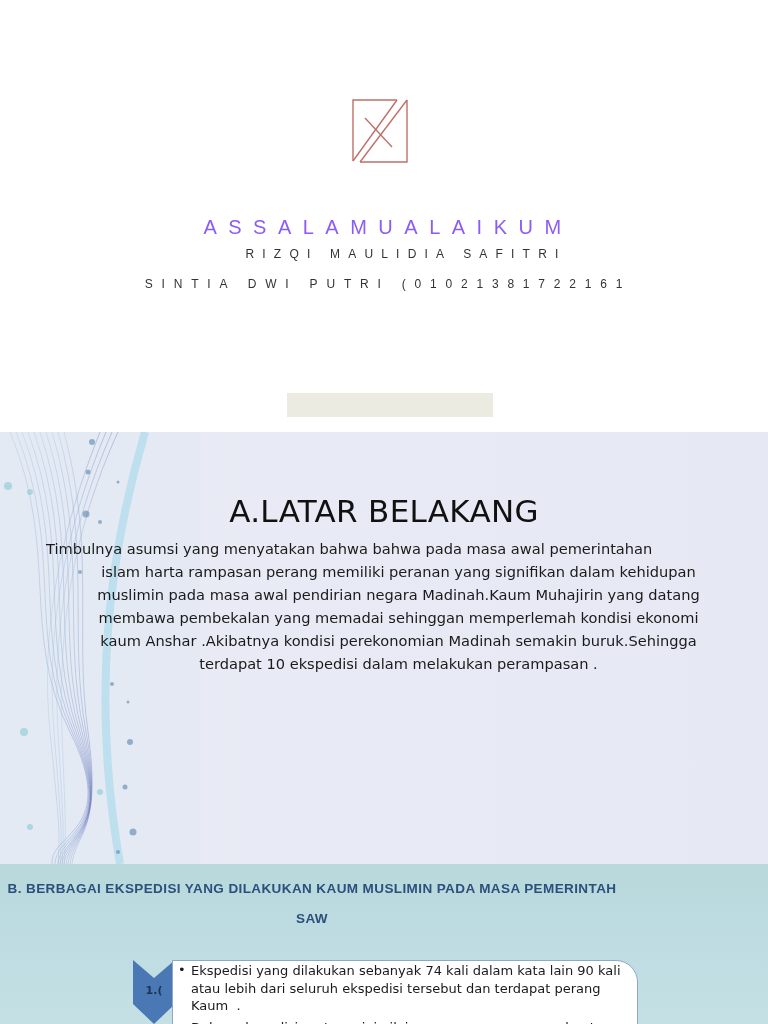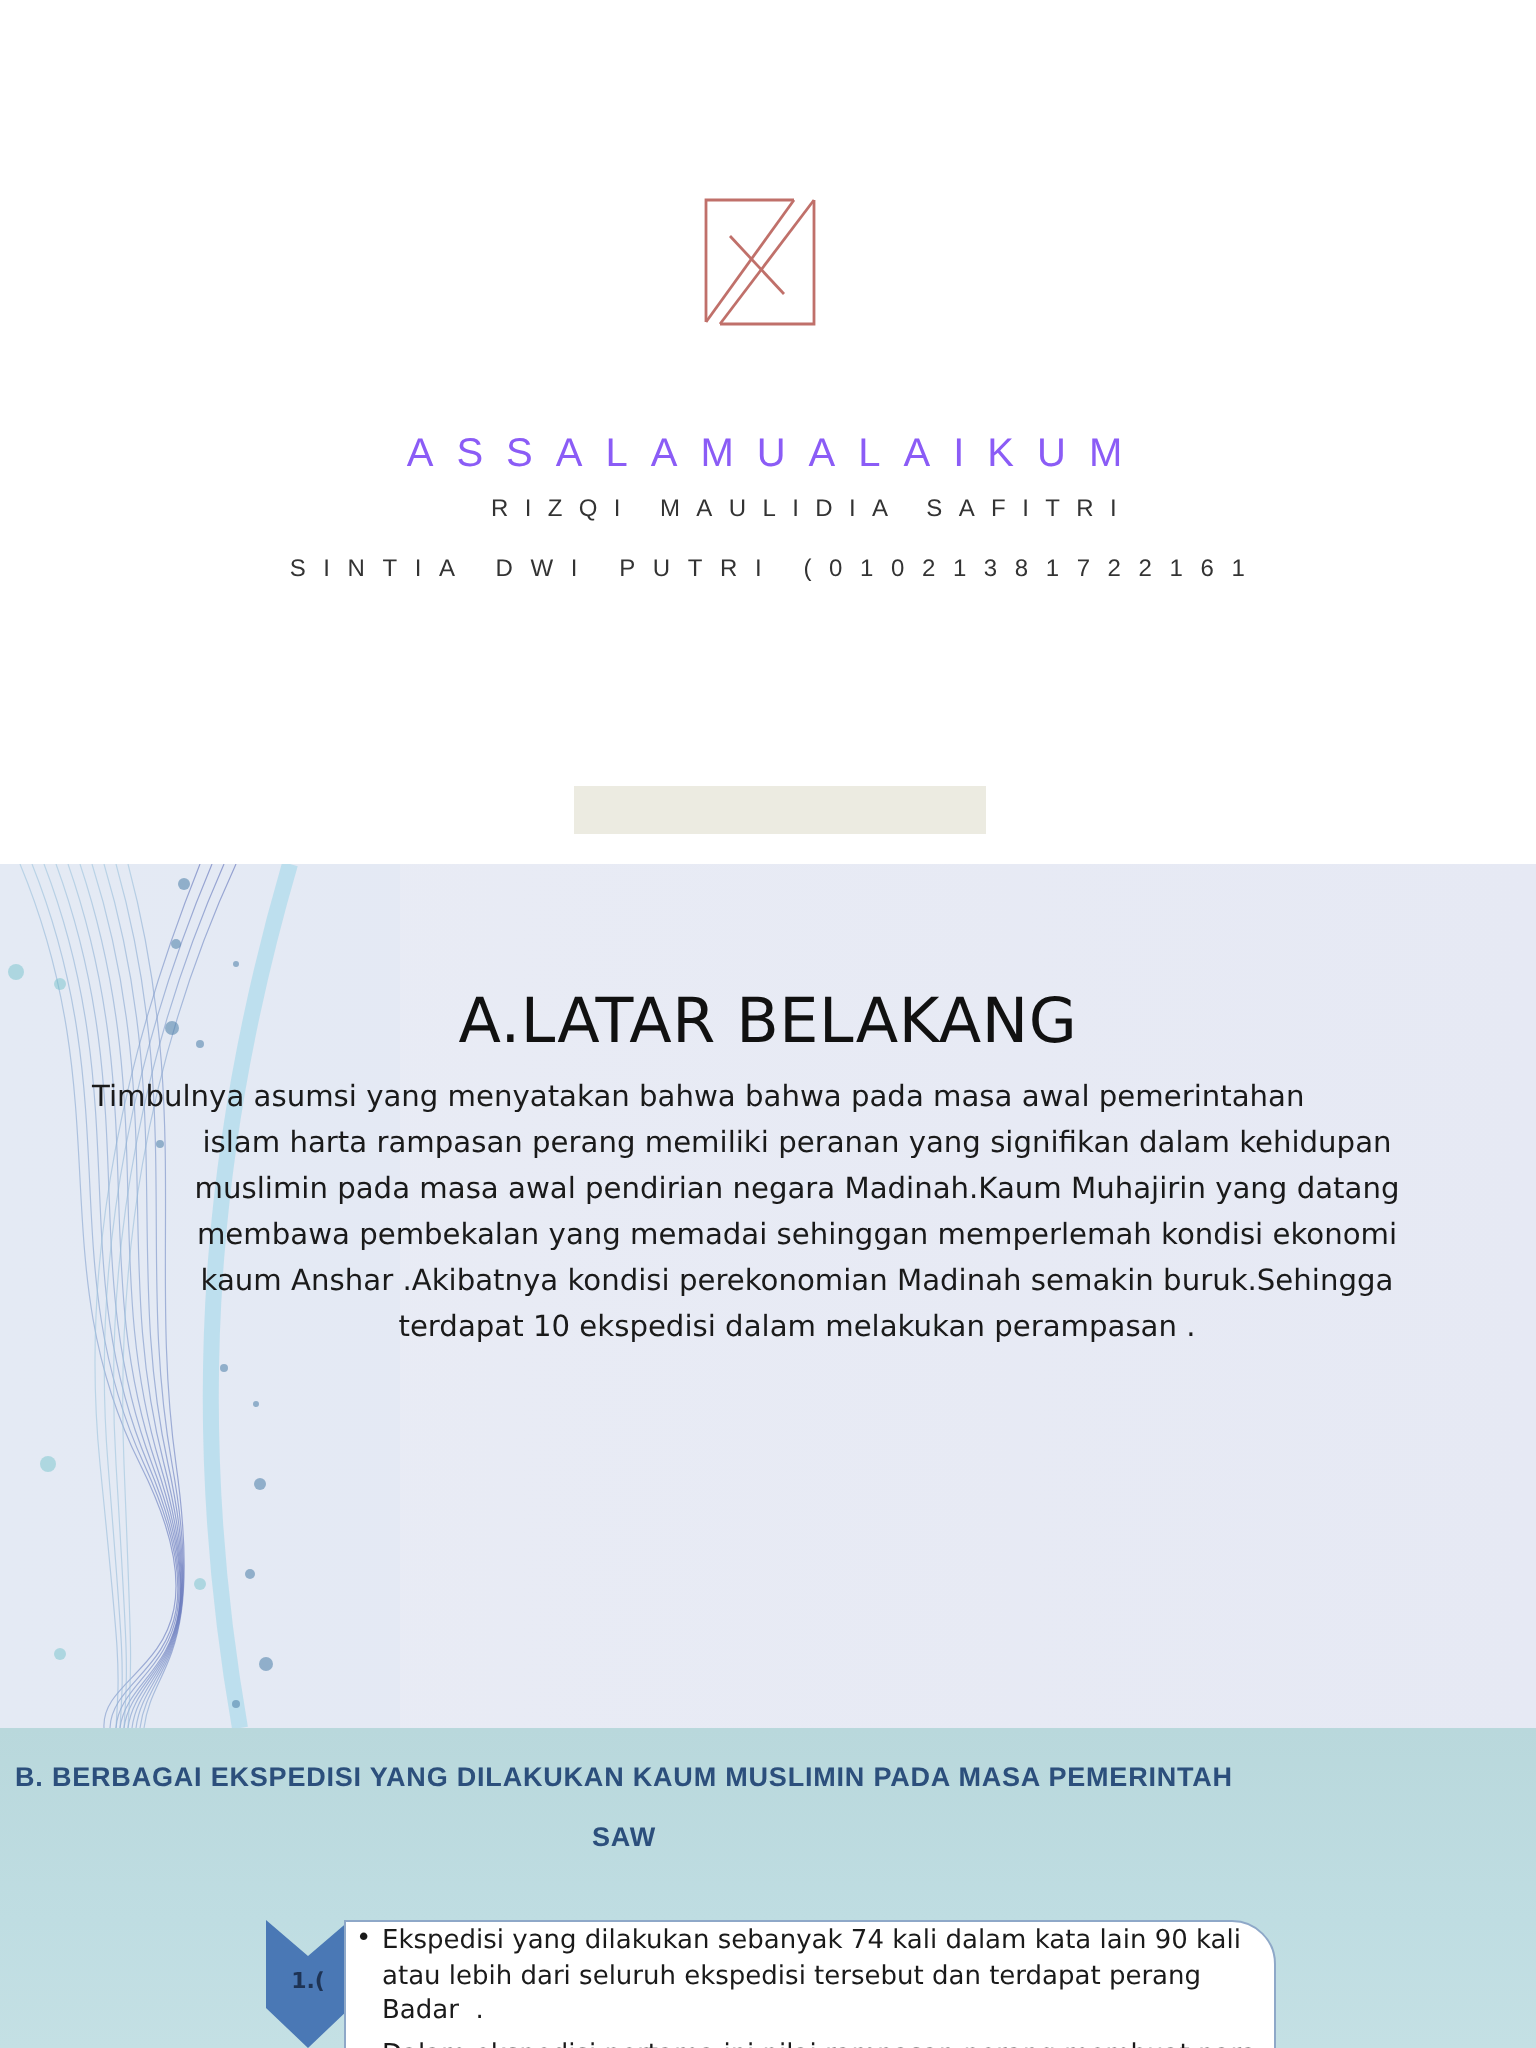--- a/index.html
+++ b/index.html
@@ -176,21 +176,21 @@
   <svg class="chevron" viewBox="0 0 42 64">
     <polygon points="0,0 21,18 42,0 42,44 21,64 0,44" fill="#4a78b5"></polygon>
   </svg>
   <div class="chevron-label">1.(</div>
   <div class="card">
     <ul>
       <li>
         <span class="bullet">•</span>
         <div>Ekspedisi yang dilakukan sebanyak 74 kali dalam kata lain 90 kali</div>
         <div>atau lebih dari seluruh ekspedisi tersebut dan terdapat perang</div>
-        <div style="white-space:pre">Badar  .</div>
+        <div style="white-space:pre">Kaum  .</div>
       </li>
       <li style="padding-top:4px">
         <span class="bullet" style="top:4px">•</span>
         <div>Dalam ekspedisi pertama ini nilai rampasan perang membuat para</div>
       </li>
     </ul>
   </div>
 </section>
 
 </body></html>

